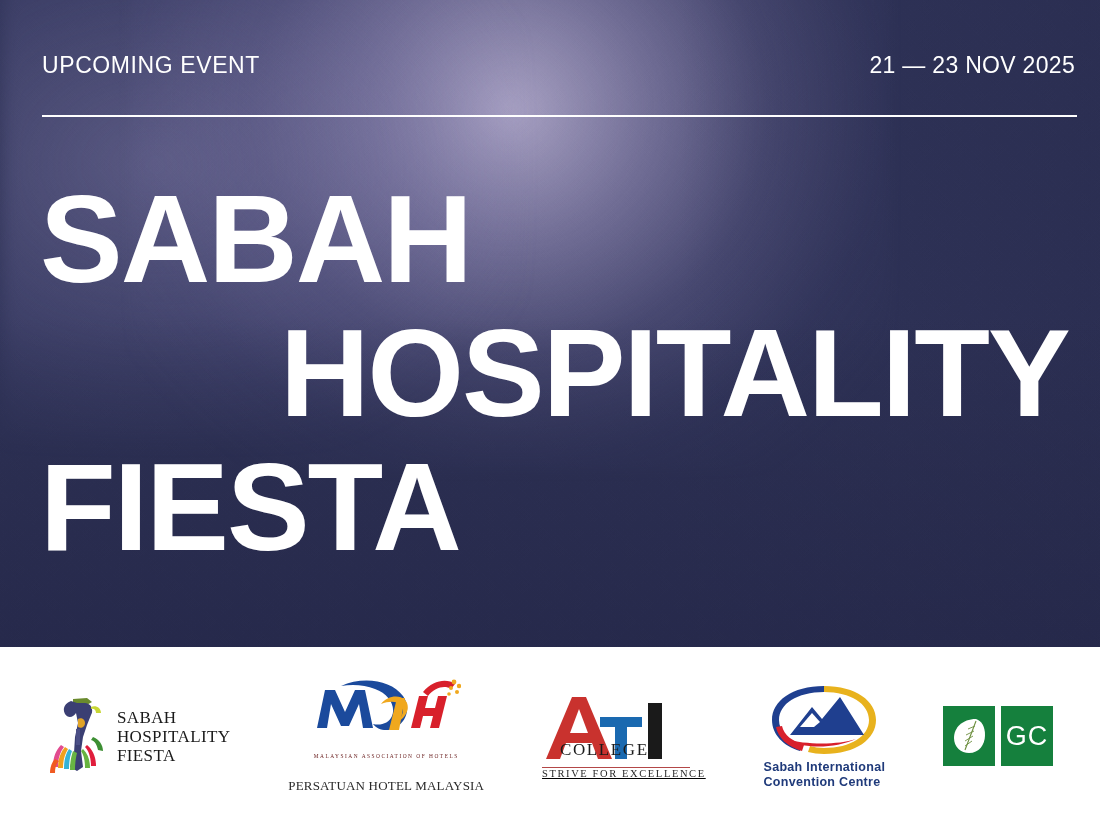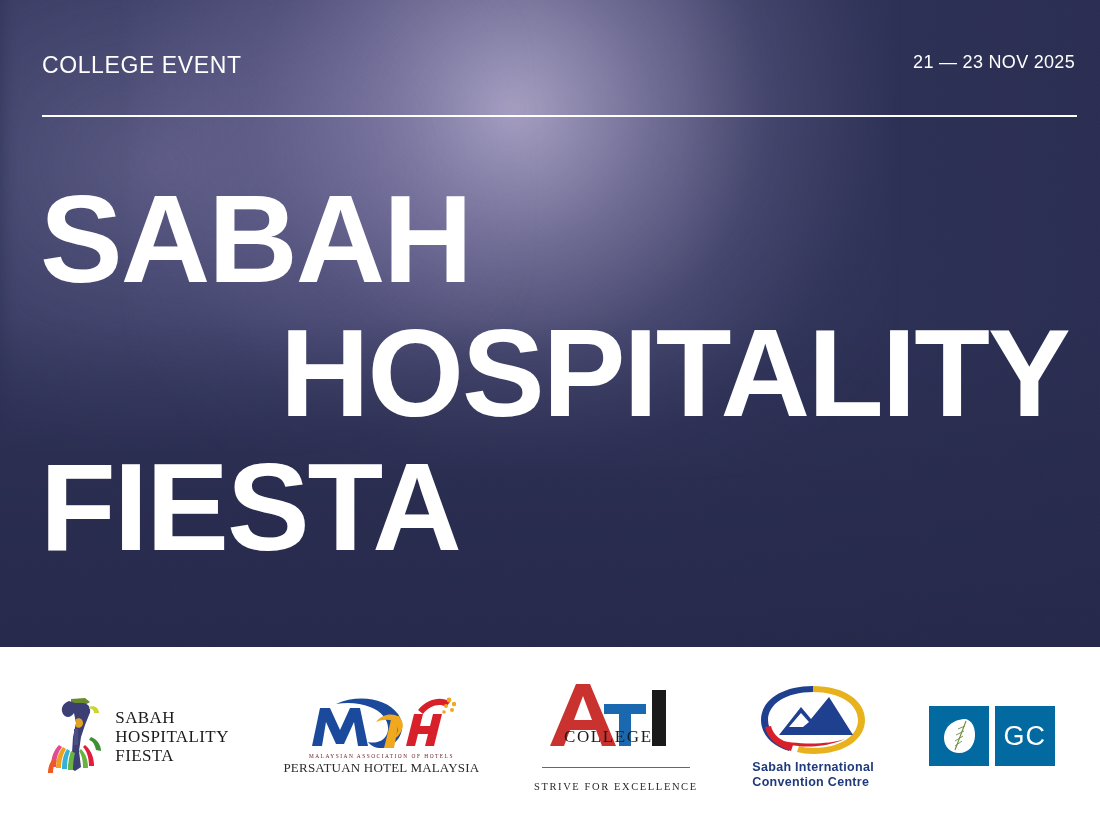--- a/index.html
+++ b/index.html
@@ -99,21 +99,21 @@
     position:absolute;
     left:42px; top:52px;
     font-size:23px;
     letter-spacing:0.6px;
     color:#ffffff;
     white-space:nowrap;
   }
   .event-date {
     position:absolute;
     right:25px; top:52px;
-    font-size:18px;
+    font-size:23px;
     letter-spacing:0.3px;
     color:#ffffff;
     white-space:nowrap;
     text-align:right;
   }
   .rule {
     position:absolute;
     left:42px; top:115px;
     width:1035px; height:2px;
     background:#ffffff;
@@ -153,78 +153,78 @@
   .shf-mark { width:62px; height:86px; flex:none; }
   .shf-text {
     font-family:"Liberation Serif", serif;
     font-size:17px;
     line-height:19px;
     color:#1a1a1a;
     letter-spacing:0.4px;
   }
 
   
-  .mah { flex-direction:column; align-items:center; gap:1px; }
+  .mah { flex-direction:column; align-items:center; gap:19px; }
   .mah-mark { width:150px; height:56px; }
   .mah-t1 {
     font-family:"Liberation Serif", serif;
     font-size:5.4px; letter-spacing:1.5px;
     color:#6b2020; white-space:nowrap;
   }
   .mah-t2 {
     font-family:"Liberation Serif", serif;
     font-size:13px; letter-spacing:0.2px;
     color:#2a2a2a; white-space:nowrap;
   }
 
   
-  .ati { flex-direction:column; align-items:center; gap:13px; }
+  .ati { flex-direction:column; align-items:flex-start; gap:0px;text-decoration:underline; }
   .ati-mark { width:140px; height:72px; }
   .ati-divider { width:148px; height:1px; background:#b34747; margin-top:2px; }
   .ati-tag {
     font-family:"Liberation Serif", serif;
     font-size:10.5px; letter-spacing:1.6px;
     color:#2a2a2a; white-space:nowrap;
   }
 
   
   .sicc { flex-direction:column; align-items:center; gap:3px; }
   .sicc-mark { width:120px; height:74px; }
   .sicc-t {
     font-size:12.5px; font-weight:bold;
     color:#1f3a7a; letter-spacing:0.3px;
     text-align:left; line-height:15px; white-space:nowrap;
   }
 
   
   .gc { gap:6px; }
   .gc-tile {
-    width:60px; height:60px;
-    background:#0369a1;
+    width:52px; height:60px;
+    background:#15803d;
     display:flex; align-items:center; justify-content:center;
   }
   .gc-letters {
     color:#ffffff; font-size:27px;
     letter-spacing:1px; line-height:1;
   }
 </style>
 </head>
 <body>
 
 <div class="banner">
 
   <div class="hero">
     <div class="hero-base"></div>
     <div class="hero-glow"></div>
     <div class="hero-glow2"></div>
     <div class="hero-darken-right"></div>
     <div class="hero-darken-bottom"></div>
     <div class="hero-noise"></div>
 
-    <div class="eyebrow">COLLEGE EVENT</div>
+    <div class="eyebrow">UPCOMING EVENT</div>
 
     <div class="event-date">21 — 23 NOV 2025</div>
 
     <div class="rule"></div>
 
     <div class="title">
       <span class="title-line l1">SABAH</span>
       <span class="title-line l2">HOSPITALITY</span>
       <span class="title-line l3">FIESTA</span>
     </div>

